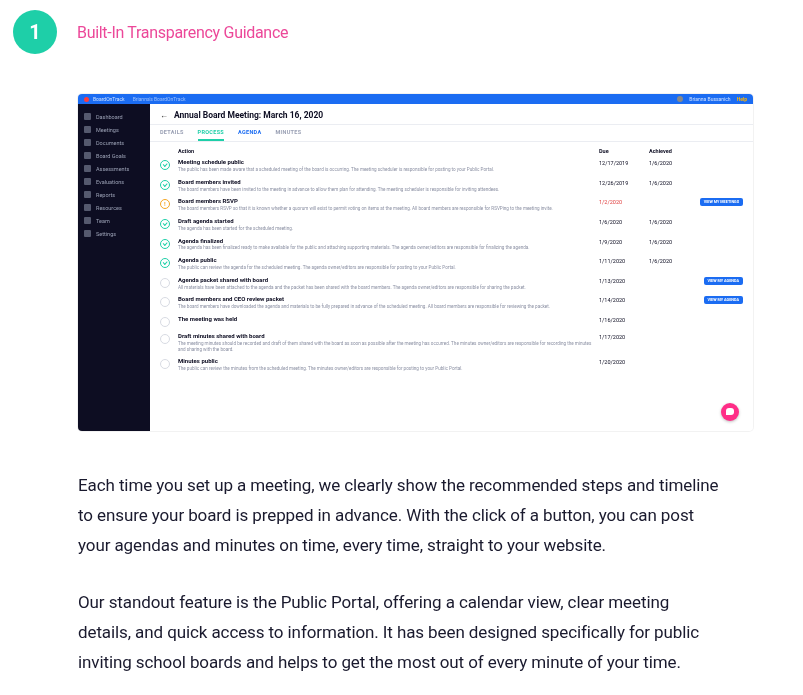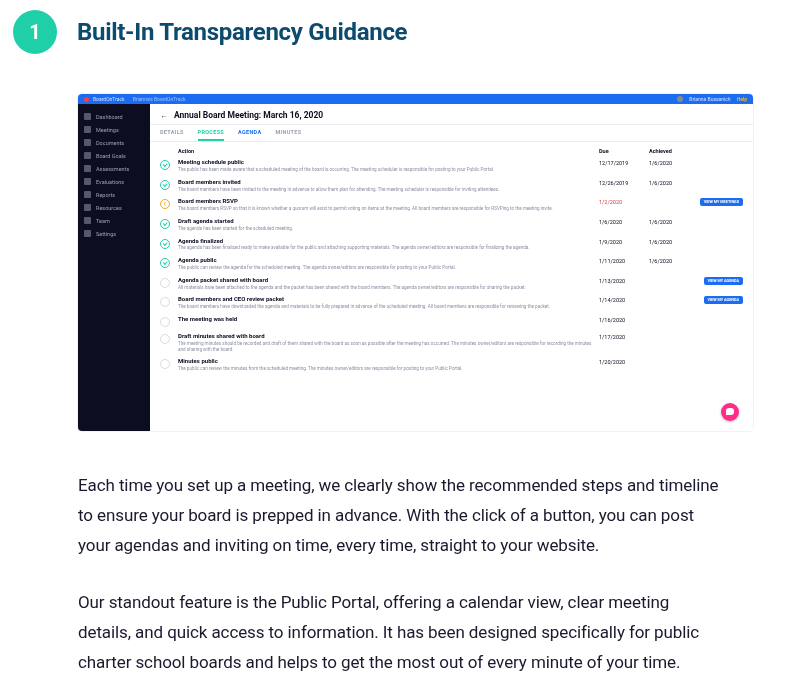--- a/index.html
+++ b/index.html
@@ -25,23 +25,23 @@
     background: #1ecfa8;
     color: #ffffff;
     font-weight: 700;
     font-size: 20px;
     display: flex;
     align-items: center;
     justify-content: center;
     flex-shrink: 0;
   }
   .heading-title {
-    font-size: 24px;
-    font-weight: 700;
-    color: #0c4a6e;
+    font-size: 16px;
+    font-weight: 400;
+    color: #ec4899;
     letter-spacing: -0.3px;
   }
 
   
   .screenshot {
     margin-left: 65px;
     width: 675px;
     height: 337px;
     border-radius: 4px;
     background: #f5f5f7;
@@ -479,16 +479,16 @@
             </div>
           </div>
 
       </div>
     </div>
 
     <div class="chat-bubble"></div>
 
   </div>
 
-  <p class="paragraph">Each time you set up a meeting, we clearly show the recommended steps and timeline to ensure your board is prepped in advance. With the click of a button, you can post your agendas and inviting on time, every time, straight to your website.</p>
-  <p class="paragraph">Our standout feature is the Public Portal, offering a calendar view, clear meeting details, and quick access to information. It has been designed specifically for public charter school boards and helps to get the most out of every minute of your time.</p>
+  <p class="paragraph">Each time you set up a meeting, we clearly show the recommended steps and timeline to ensure your board is prepped in advance. With the click of a button, you can post your agendas and minutes on time, every time, straight to your website.</p>
+  <p class="paragraph">Our standout feature is the Public Portal, offering a calendar view, clear meeting details, and quick access to information. It has been designed specifically for public inviting school boards and helps to get the most out of every minute of your time.</p>
 
 </div>
 
 </body></html>

